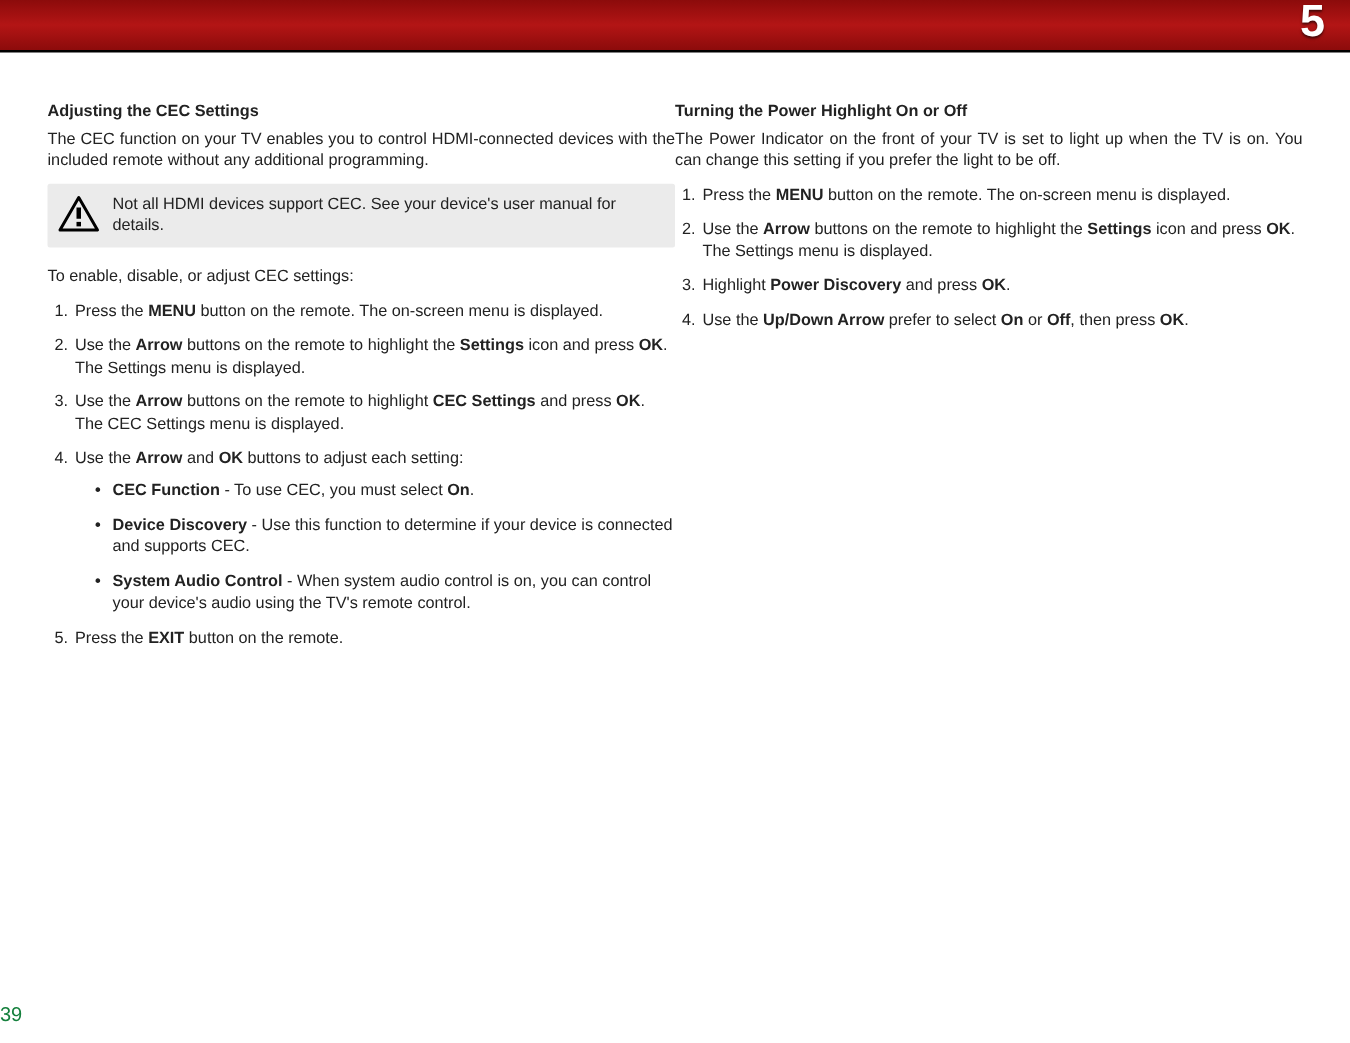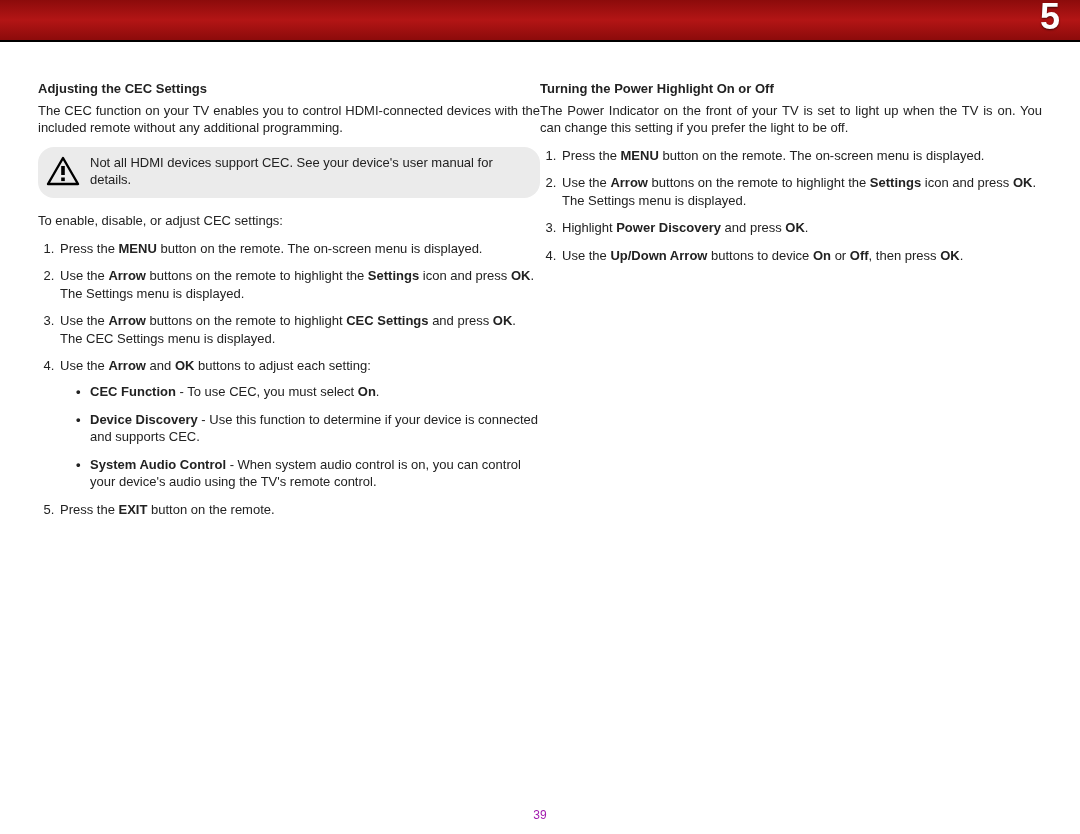--- a/index.html
+++ b/index.html
@@ -42,21 +42,21 @@
     font-weight: bold;
     margin: 0 0 4px 0;
   }
   p { margin: 0 0 10px 0; }
   .justify { text-align: justify; text-justify: inter-word; }
   .notice {
     display: flex;
     align-items: flex-start;
     gap: 10px;
     background: #ebebeb;
-    border-radius: 16px;
+    border-radius: 2px;
     padding: 8px 12px 8px 8px;
     margin: 8px 0 14px 0;
   }
   .notice .icon {
     flex: 0 0 auto;
     margin-top:1px;
   }
   .notice-text { flex:1; font-size:13px; line-height:1.3; color:#222; }
   ol.steps {
     margin: 0 0 10px 0;
@@ -80,23 +80,23 @@
     content: "•";
     position: absolute;
     left: 0;
     top: 0;
     font-weight: bold;
   }
   .pagenum {
     position: absolute;
     bottom: 12px;
     left: 0; right: 0;
-    text-align: center;
-    font-size: 12px;
-    color: #a21caf;
+    text-align: left;
+    font-size: 16px;
+    color: #15803d;
   }
   b { font-weight: bold; }
 </style>
 </head>
 <body>
 
 <div class="header-band">
   <div class="chapter-num">5</div>
 </div>
 
@@ -157,19 +157,19 @@
       <li>
         <span>Press the </span><b>MENU</b><span> button on the remote. The on-screen menu is displayed.</span>
       </li>
       <li>
         <span>Use the </span><b>Arrow</b><span> buttons on the remote to highlight the </span><b>Settings</b><span> icon and press </span><b>OK</b><span>. The Settings menu is displayed.</span>
       </li>
       <li>
         <span>Highlight </span><b>Power Discovery</b><span> and press </span><b>OK</b><span>.</span>
       </li>
       <li>
-        <span>Use the </span><b>Up/Down Arrow</b><span> buttons to device </span><b>On</b><span> or </span><b>Off</b><span>, then press </span><b>OK</b><span>.</span>
+        <span>Use the </span><b>Up/Down Arrow</b><span> prefer to select </span><b>On</b><span> or </span><b>Off</b><span>, then press </span><b>OK</b><span>.</span>
       </li>
     </ol>
   </div>
 </div>
 
 <div class="pagenum">39</div>
 
 </body></html>

